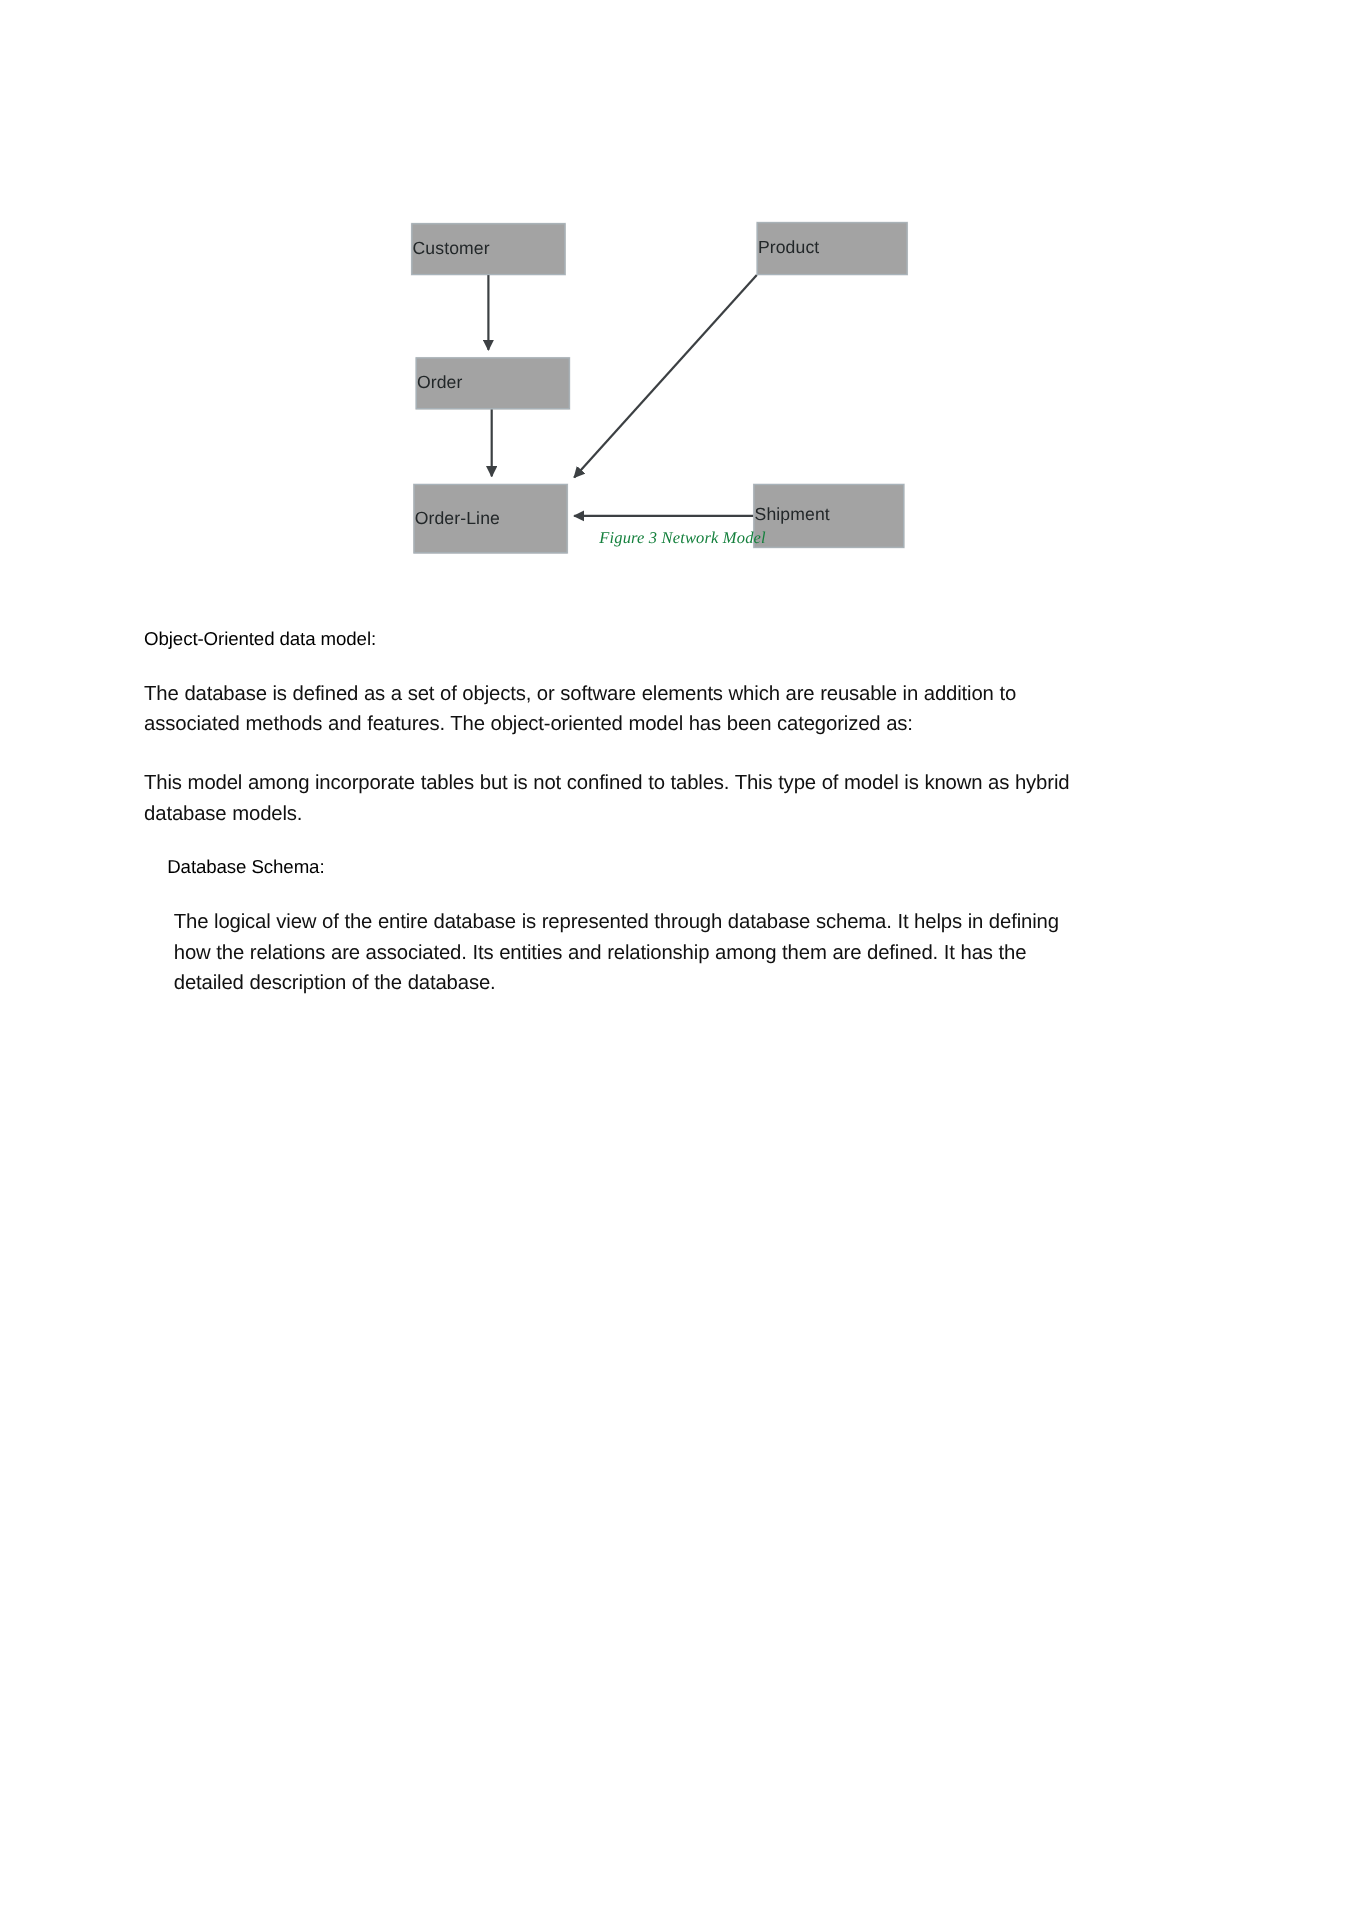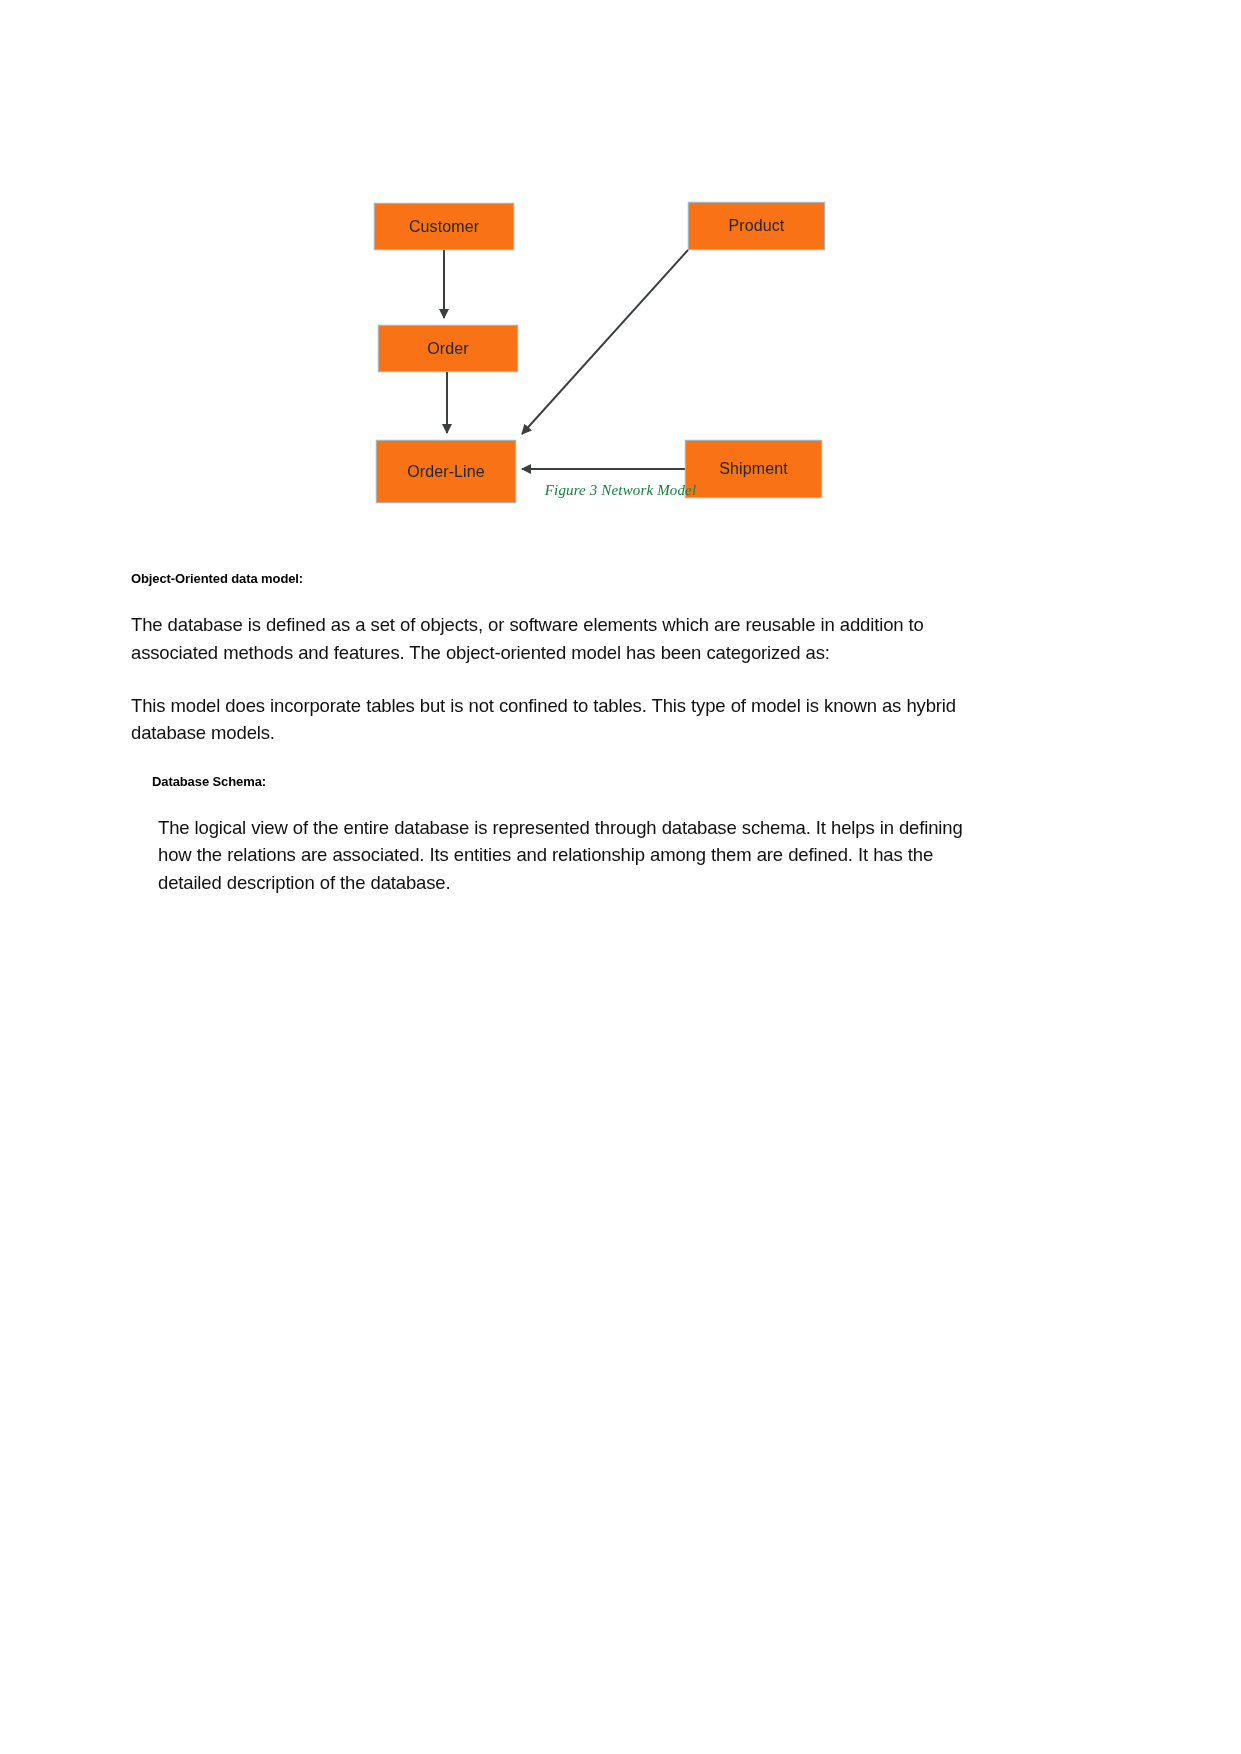--- a/index.html
+++ b/index.html
@@ -35,26 +35,26 @@
     position: absolute;
     left: 330px;
     top: 20px;
     width: 520px;
     height: 360px;
   }
 
   .node {
     position: absolute;
     box-sizing: border-box;
-    background: #f97316;
+    background: #a3a3a3;
     border: 1px solid #a8b3ba;
     box-shadow: 0 0 0 0.5px rgba(140,150,158,0.35);
     display: flex;
     align-items: center;
-    justify-content: center;
+    justify-content: flex-start;
     font-family: "Liberation Sans", sans-serif;
     font-size: 16px;
     color: #222729;
     letter-spacing: 0.1px;
   }
 
   .node-customer  { left: 44px;  top: 43px;  width: 140px; height: 47px; }
   .node-order     { left: 48px;  top: 165px; width: 140px; height: 47px; }
   .node-orderline { left: 46px;  top: 280px; width: 140px; height: 63px; }
   .node-product   { left: 358px; top: 42px;  width: 137px; height: 48px; }
@@ -85,22 +85,22 @@
   
   .content {
     position: absolute;
     left: 131px;
     top: 570px;
     width: 842px;
   }
 
   .heading {
     font-family: "Liberation Sans", sans-serif;
-    font-weight: bold;
-    font-size: 13px;
+    font-weight: normal;
+    font-size: 17px;
     color: #000000;
     line-height: 1.32;
     margin: 0 0 24px 0;
     letter-spacing: -0.1px;
   }
 
   .para {
     font-family: "Liberation Sans", sans-serif;
     font-size: 18.5px;
     color: #111111;
@@ -165,21 +165,21 @@
     <div class="caption">Figure 3 Network Model</div>
   </div>
 
   <div class="content">
 
     <p class="heading">Object-Oriented data model:</p>
 
     <p class="para">The database is defined as a set of objects, or software elements which are reusable in addition to associated methods and features. The object-oriented model has been categorized as:</p>
 
 
-    <p class="para">This model does incorporate tables but is not confined to tables. This type of model is known as hybrid database models.</p>
+    <p class="para">This model among incorporate tables but is not confined to tables. This type of model is known as hybrid database models.</p>
 
     <p class="heading gap-before"> Database Schema:</p>
 
     <p class="para"> The logical view of the entire database is represented through database schema. It helps in defining how the relations are associated. Its entities and relationship among them are defined. It has the detailed description of the database.</p>
 
   </div>
 
 </div>
 
 </body></html>

